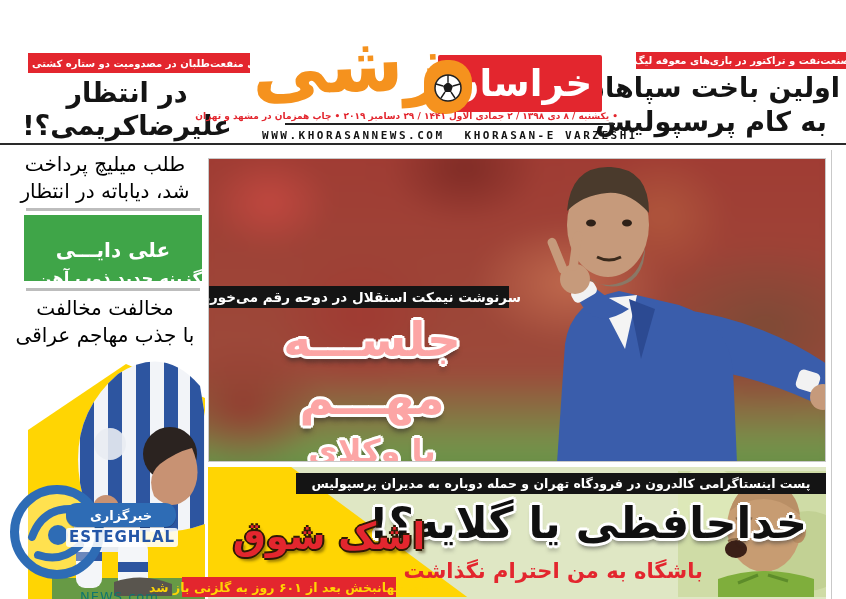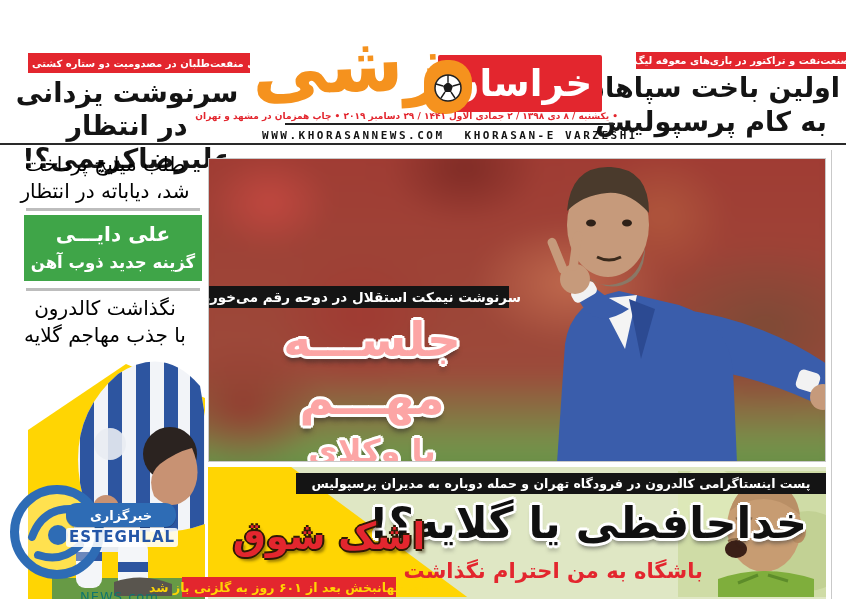--- a/index.html
+++ b/index.html
@@ -111,21 +111,20 @@
 
   .vline { background:#c9c9c9; }
 </style>
 </head>
 <body>
 
 <div class="page">
 
   <div class="abs kicker-bar rtl" style="left:28px; top:53px; width:222px; height:20px; font-size:10px;">ردپای منفعت‌طلبان در مصدومیت دو ستاره کشتی ایران</div>
   <div class="abs head-black rtl center" style="left:2px; top:76px; width:250px; font-size:27px; line-height:33px;">
-    <div>سرنوشت یزدانی</div>
     <div>در انتظار علیرضاکریمی؟!</div>
   </div>
 
   <div class="abs kicker-bar rtl" style="left:611px; top:52px; width:231px; height:17px; font-size:10px;margin-left:25px;">برد صنعت‌نفت و تراکتور در بازی‌های معوقه لیگ</div>
   <div class="abs head-black rtl center" style="left:578px; top:71px; width:266px; font-size:27px; line-height:34px;">
     <div>اولین باخت سپاهان</div>
     <div>به کام پرسپولیس</div>
   </div>
 
   <div class="abs logo-script rtl center" style="left:250px; top:14px; width:290px; height:104px;">ورزشی</div>
@@ -144,29 +143,29 @@
     <span>KHORASAN-E VARZESHI</span>
   </div>
   <div class="abs full-rule" style="left:0; top:143px; width:846px;"></div>
 
   <div class="abs side-head rtl center" style="left:10px; top:151px; width:190px;">
     <div>طلب میلیچ پرداخت</div>
     <div>شد، دیاباته در انتظار</div>
   </div>
   <div class="abs divider" style="left:26px; top:208px; width:174px;"></div>
 
-  <div class="abs green-box rtl center" style="left:24px; top:215px; width:178px; height:66px; padding-top:4px;">
+  <div class="abs green-box rtl center" style="left:24px; top:215px; width:178px; height:66px; padding-top:20px;">
     <div style="font-size:20px; line-height:30px;">علی دایـــی</div>
-    <div style="font-size:16.5px; line-height:27px;">گزینه جدید ذوب آهن</div>
+    <div style="font-size:16.5px; line-height:27px;text-align:right;">گزینه جدید ذوب آهن</div>
   </div>
   <div class="abs divider" style="left:26px; top:288px; width:174px;"></div>
 
   <div class="abs side-head rtl center" style="left:10px; top:295px; width:190px;">
-    <div>نگذاشت کالدرون</div>
-    <div>با جذب مهاجم گلایه</div>
+    <div>مخالفت مخالفت</div>
+    <div>با جذب مهاجم عراقی</div>
   </div>
 
   <div class="abs" style="left:22px; top:356px; width:183px; height:243px;">
     <svg width="183" height="243" viewBox="0 0 183 243">
       <polygon points="6,74 104,8 183,42 183,243 6,243" fill="#ffd503"></polygon>
       <rect x="30" y="222" width="153" height="21" fill="#679a45"></rect>
 
       <defs>
         <clipPath id="jerseyClip">
           <path d="M66,158 Q36,70 96,18 Q142,-12 178,30 L183,60 L183,168 Q128,188 66,158 Z"></path>

